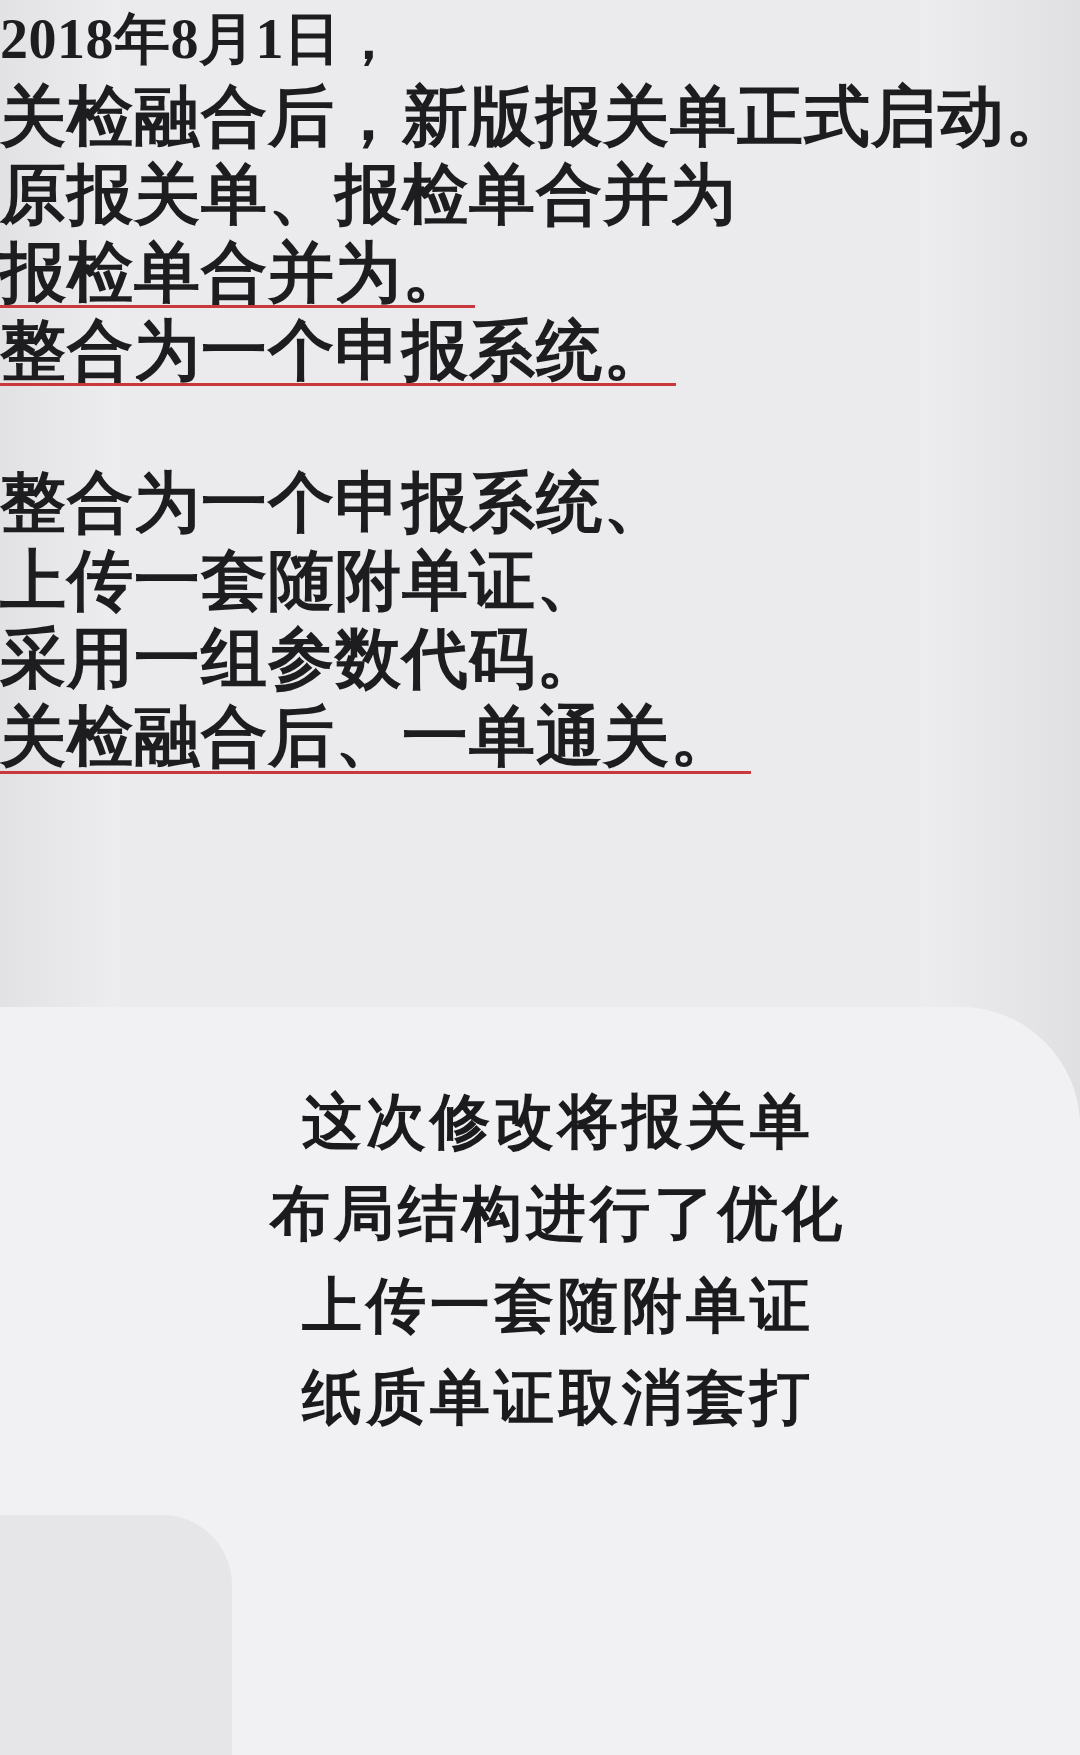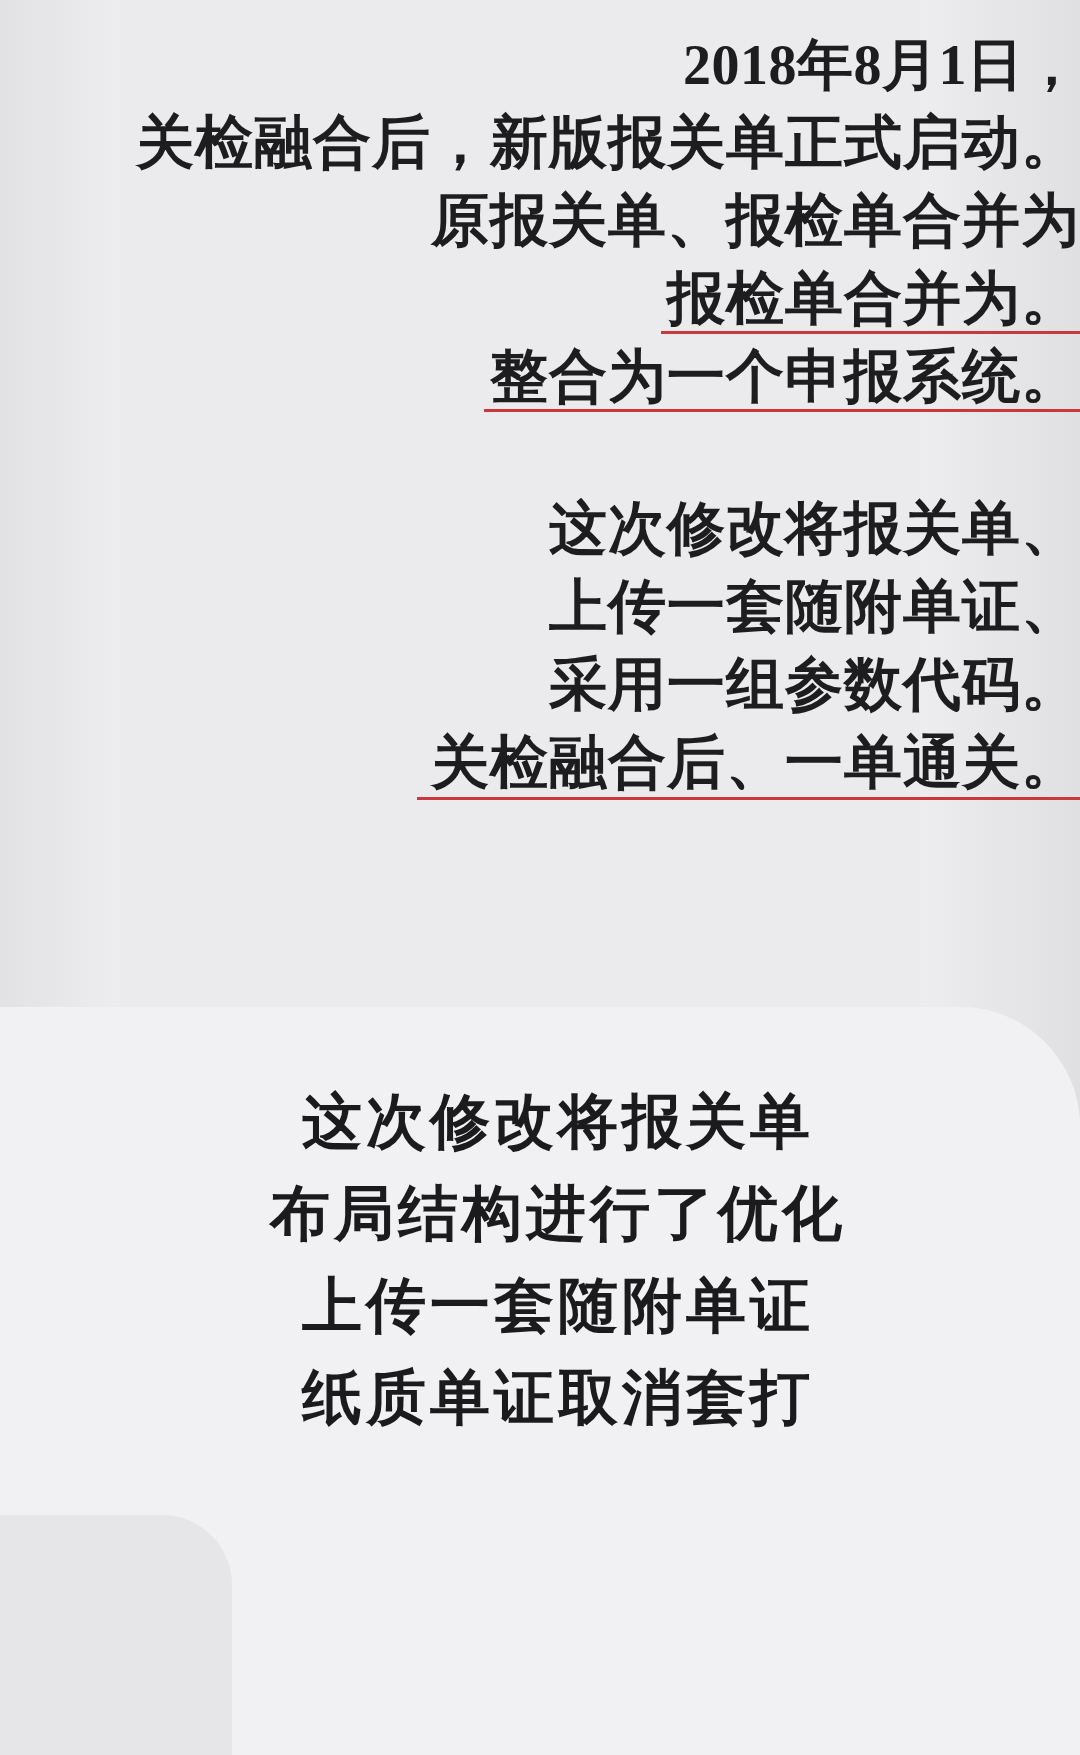--- a/index.html
+++ b/index.html
@@ -29,28 +29,27 @@
   }
   .band-right {
     right: 0;
     width: 160px;
     background: linear-gradient(to left, #e0e0e3 0%, #ededef 100%);
   }
 
   
   .top-section {
     position: relative;
-    padding-top: 26px;
-    text-align: right;
+    text-align: left;
   }
   .serif-line {
     font-family: "Liberation Serif", serif;
     font-weight: 700;
     color: #1d1d1f;
-    font-size: 58px;
+    font-size: 66px;
     line-height: 78px;
     letter-spacing: 1px;
     white-space: nowrap;
   }
   .serif-line.small-first {
     font-size: 56px;
     letter-spacing: 0.5px;
   }
   .spacer-line {
     height: 74px;
@@ -142,21 +141,21 @@
     <span class="ul-wrap">原报关单、报检单合并为</span>
   </div>
   <div class="serif-line">
     <span class="ul-wrap underline-red">报检单合并为。</span>
   </div>
   <div class="serif-line">
     <span class="ul-wrap underline-red">整合为一个申报系统。</span>
   </div>
   <div class="spacer-line"></div>
   <div class="serif-line">
-    <span class="ul-wrap">这次修改将报关单、</span>
+    <span class="ul-wrap">整合为一个申报系统、</span>
   </div>
   <div class="serif-line">
     <span class="ul-wrap">上传一套随附单证、</span>
   </div>
   <div class="serif-line">
     <span class="ul-wrap">采用一组参数代码。</span>
   </div>
   <div class="serif-line">
     <span class="ul-wrap underline-red-wide">关检融合后、一单通关。</span>
   </div>

